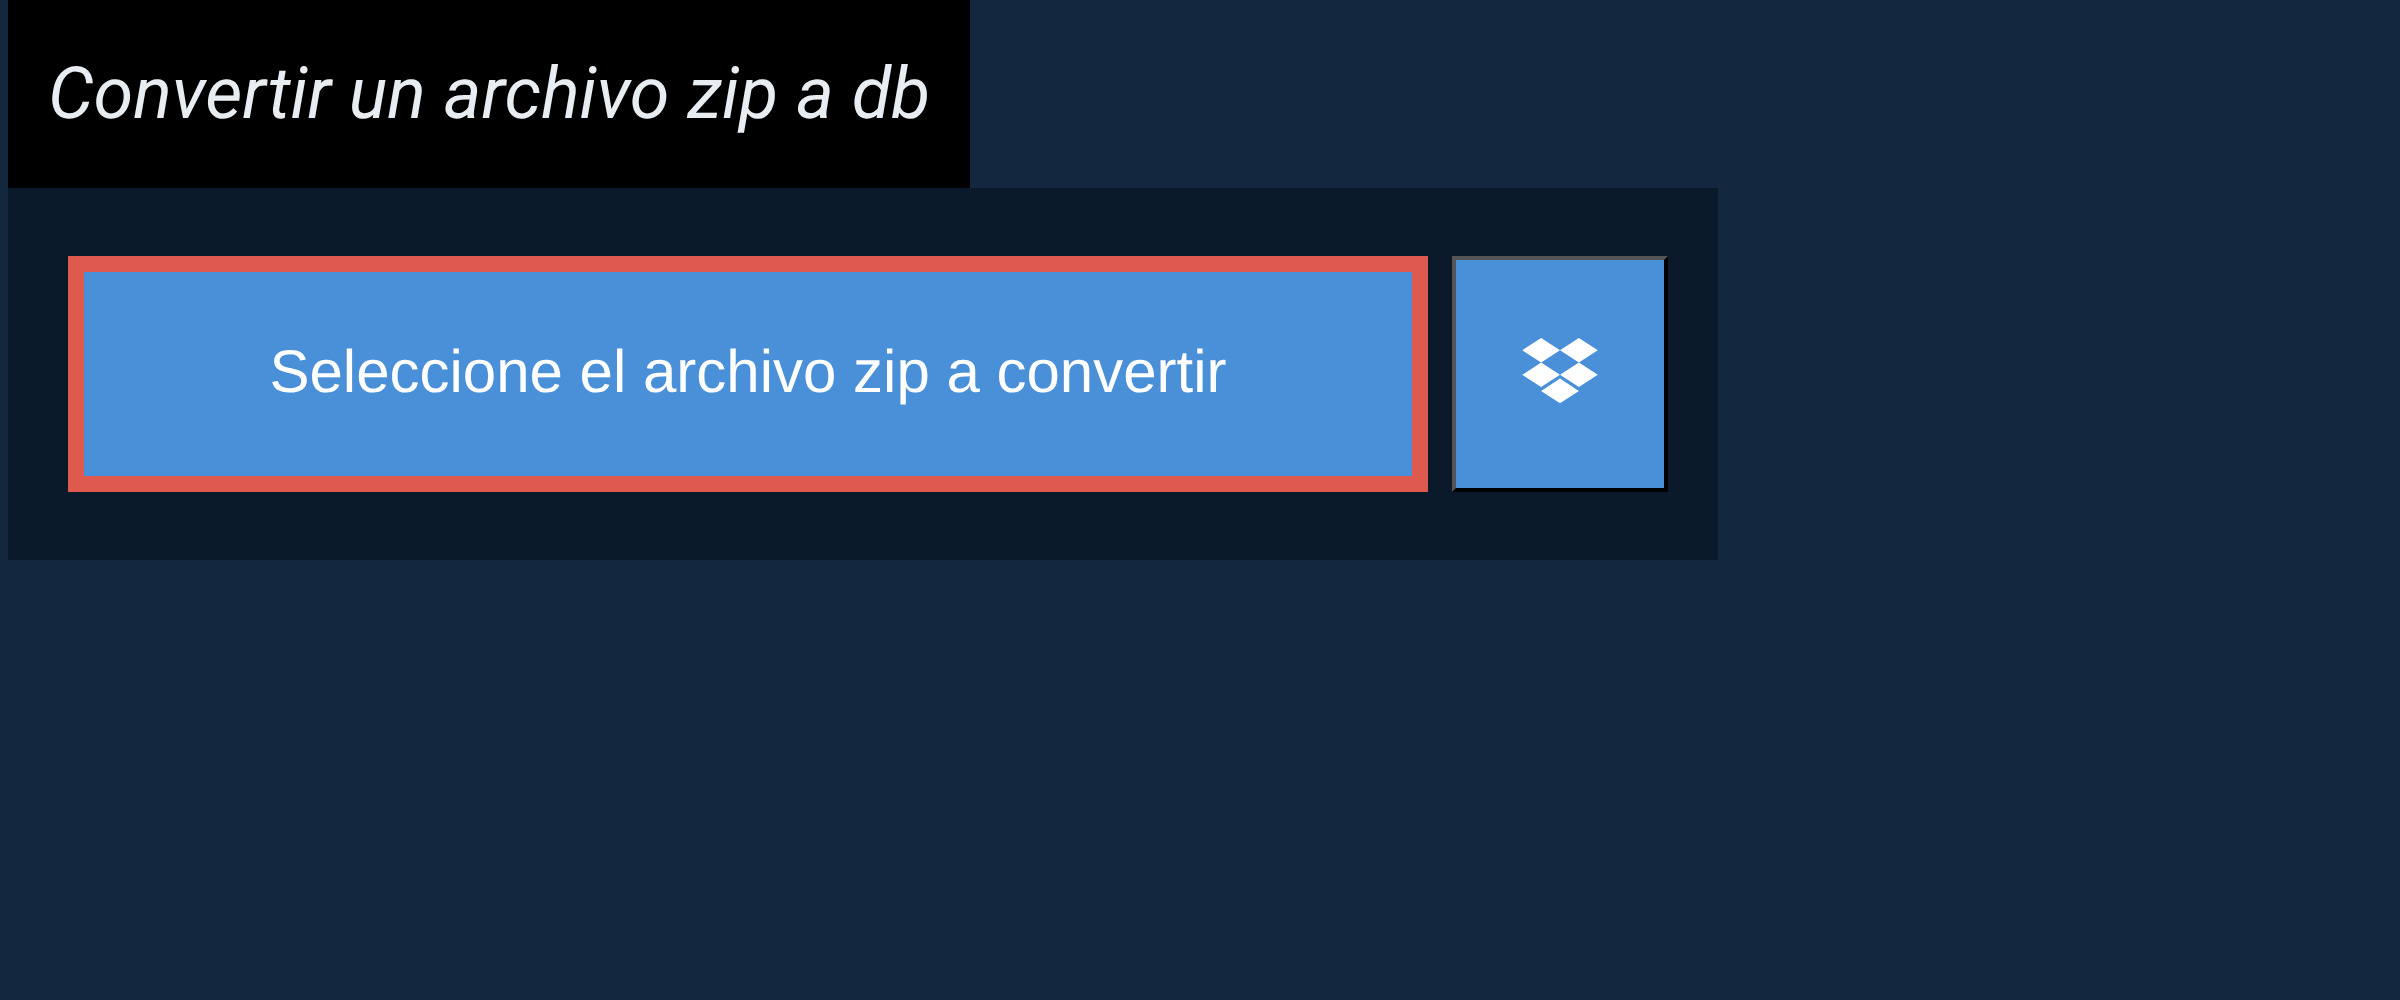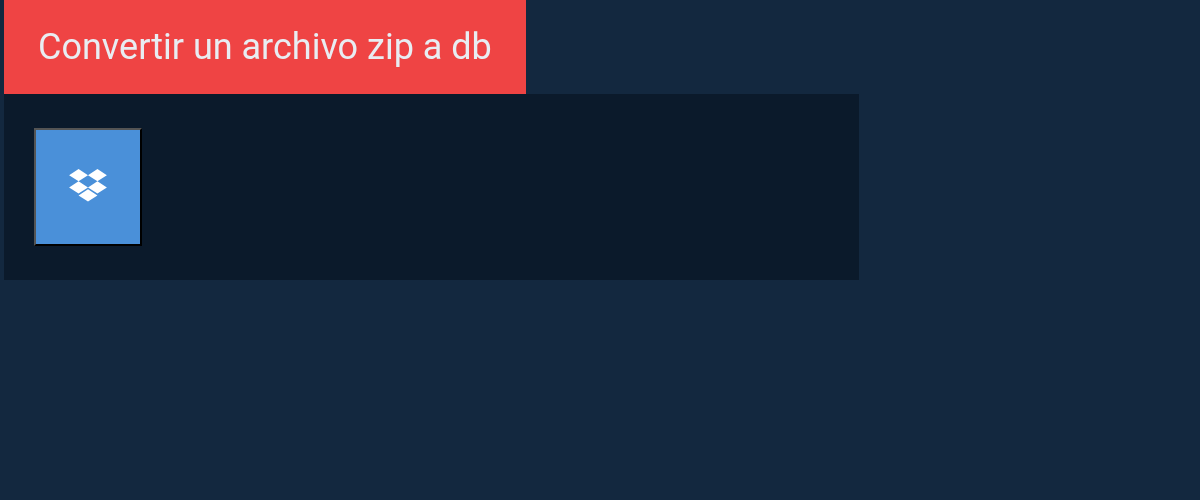--- a/index.html
+++ b/index.html
@@ -8,24 +8,25 @@
       box-sizing: border-box;
     }
     body {
       width: 1200px;
       height: 500px;
       background-color: #13283f;
       font-family: -apple-system, BlinkMacSystemFont, "Segoe UI", Roboto, Helvetica, Arial, sans-serif;
       overflow: hidden;
     }
     .header-tab {
-      background-color: #ef4444;
+      background-color: #000000;
       display: inline-block;
-      padding: 26px 34px;
+      padding: 26px 20px;
       margin-left: 4px;
+      font-style: italic;
     }
     .header-title {
       color: #e8edf2;
       font-size: 36px;
       font-weight: 400;
     }
     .content-panel {
       background-color: #0b1a2b;
       margin: 0 4px;
       padding: 34px 30px;
@@ -70,20 +71,23 @@
 <body>
 
 
 
 <div class="header-tab">
   <h1 class="header-title">Convertir un archivo zip a db</h1>
 </div>
 
 <div class="content-panel">
   <div class="button-row">
+    <button class="select-file-button">
+      <span>Seleccione el archivo zip a convertir</span>
+    </button>
     <button class="dropbox-button">
       <span>
         <svg class="dropbox-icon" viewBox="0 0 40 36" xmlns="http://www.w3.org/2000/svg">
           <path fill="#ffffff" d="M10 0 L20 6.5 L10 13 L0 6.5 Z M30 0 L40 6.5 L30 13 L20 6.5 Z M0 19.5 L10 13 L20 19.5 L10 26 Z M30 13 L40 19.5 L30 26 L20 19.5 Z M10 28 L20 21.5 L30 28 L20 34.5 Z"></path>
         </svg>
       </span>
     </button>
   </div>
 </div>
 

